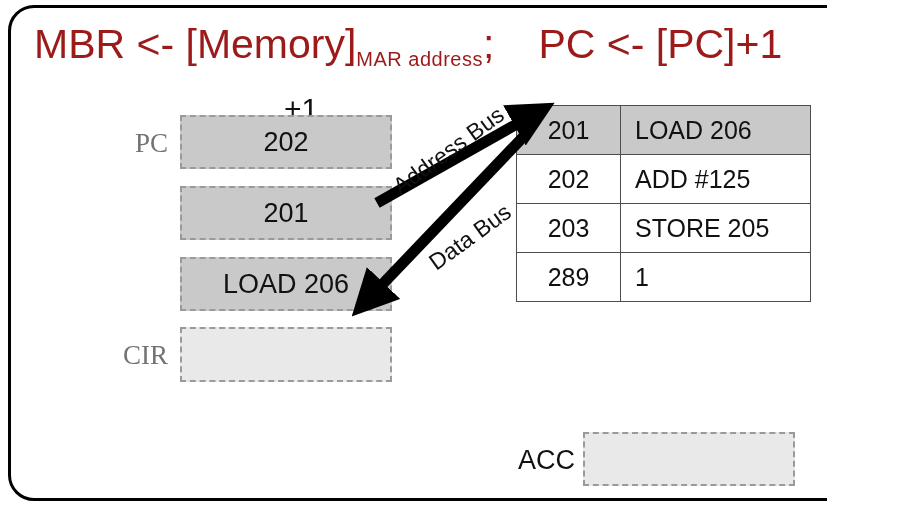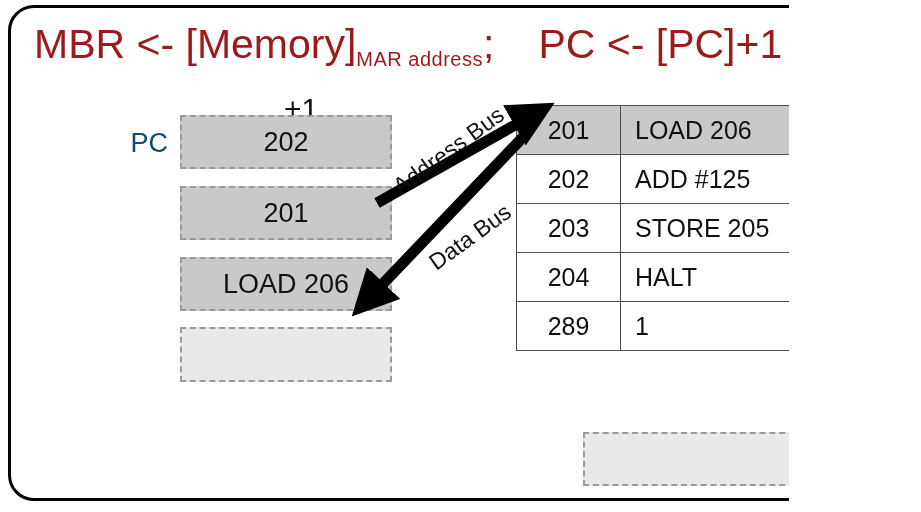--- a/index.html
+++ b/index.html
@@ -9,20 +9,21 @@
   }
   body {
     font-family: "Liberation Sans", sans-serif;
   }
   #slide {
     position: relative;
     width: 789px;
     height: 512px;
     background: #ffffff;
     overflow: hidden;
+    padding-left: 38px;
   }
   
   #frame {
     position: absolute;
     left: 8px;
     top: 5px;
     width: 899px;
     height: 496px;
     border: 3px solid #000000;
     border-radius: 26px;
@@ -51,23 +52,24 @@
     letter-spacing: 0.5px;
   }
   #title .gap {
     display: inline-block;
     width: 44px;
   }
   
   .reg-label {
     position: absolute;
     font-size: 27px;
-    color: #0c4a6e;
+    color: #737373;
     text-align: right;
     white-space: nowrap;
+    font-family: Liberation Serif, serif;
   }
   .reg-box {
     position: absolute;
     left: 180px;
     width: 212px;
     border: 2px dashed #9a9a9a;
     box-sizing: border-box;
     font-size: 27px;
     color: #111111;
     display: flex;
@@ -181,41 +183,39 @@
 
   <div id="plus-one">+1</div>
 
   <div id="pc-label" class="reg-label">PC</div>
   <div id="pc-box" class="reg-box filled">202</div>
 
   <div id="mar-box" class="reg-box filled">201</div>
 
   <div id="mbr-box" class="reg-box filled">LOAD  206</div>
 
+  <div id="cir-label" class="reg-label">CIR</div>
   <div id="cir-box" class="reg-box empty"></div>
 
+  <div id="acc-label">ACC</div>
   <div id="acc-box"></div>
 
   <table id="memory-table">
     <tbody>
       <tr class="highlight">
         <td class="addr">201</td>
         <td class="val">LOAD  206</td>
       </tr>
       <tr>
         <td class="addr">202</td>
         <td class="val">ADD #125</td>
       </tr>
       <tr>
         <td class="addr">203</td>
         <td class="val">STORE 205</td>
-      </tr>
-      <tr>
-        <td class="addr">204</td>
-        <td class="val">HALT</td>
       </tr>
       <tr>
         <td class="addr">289</td>
         <td class="val">1</td>
       </tr>
     </tbody>
   </table>
 
   <svg id="bus-layer" viewBox="0 0 921 512">
     <defs>

